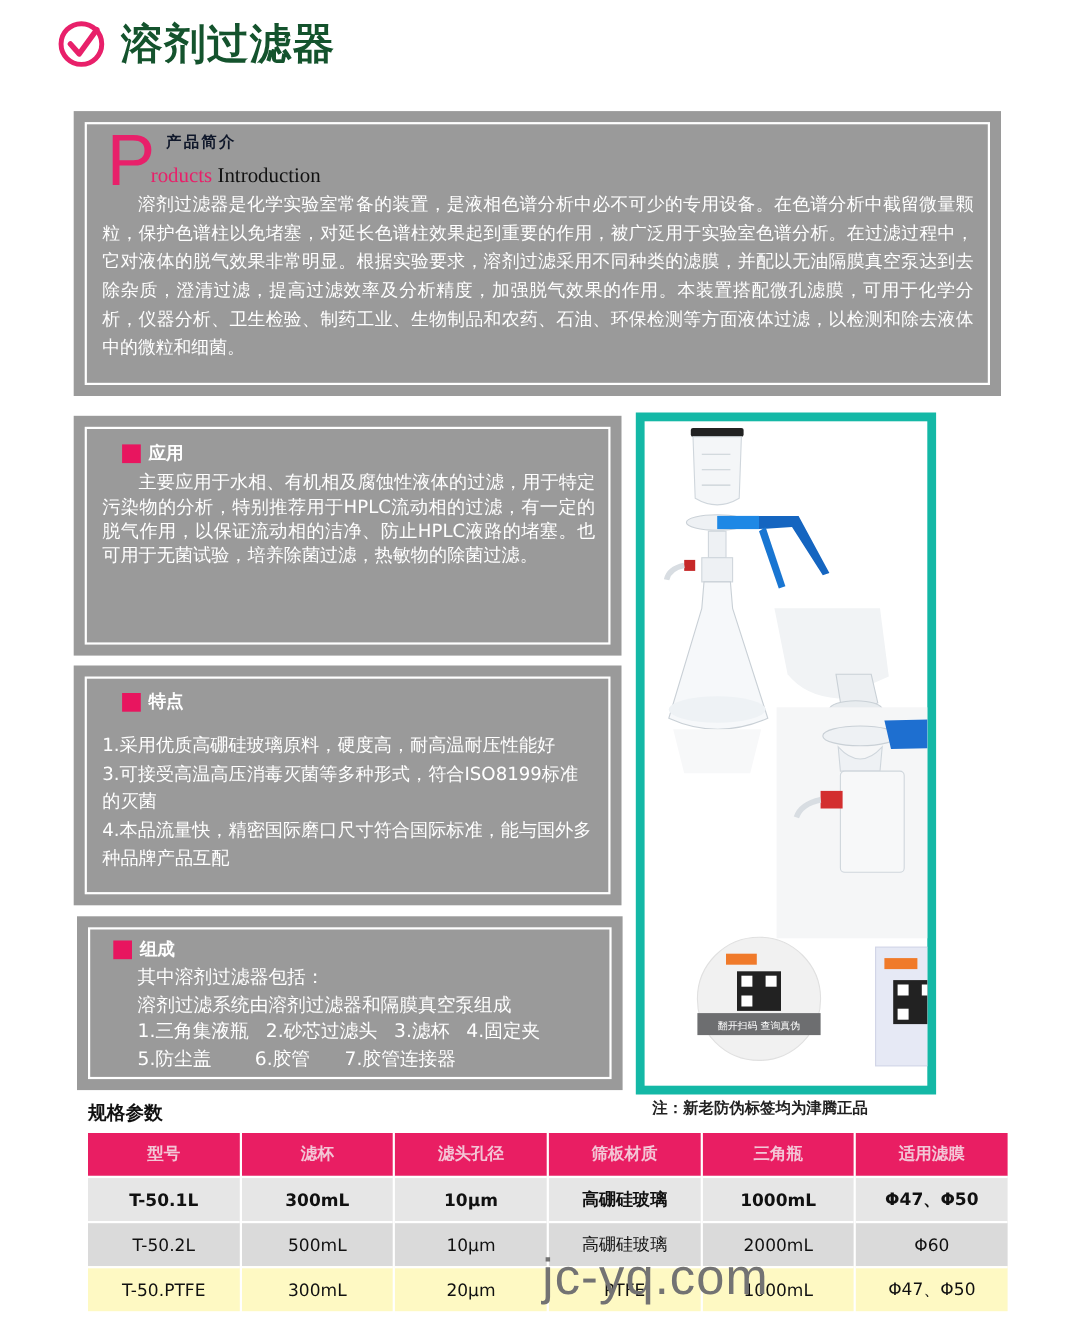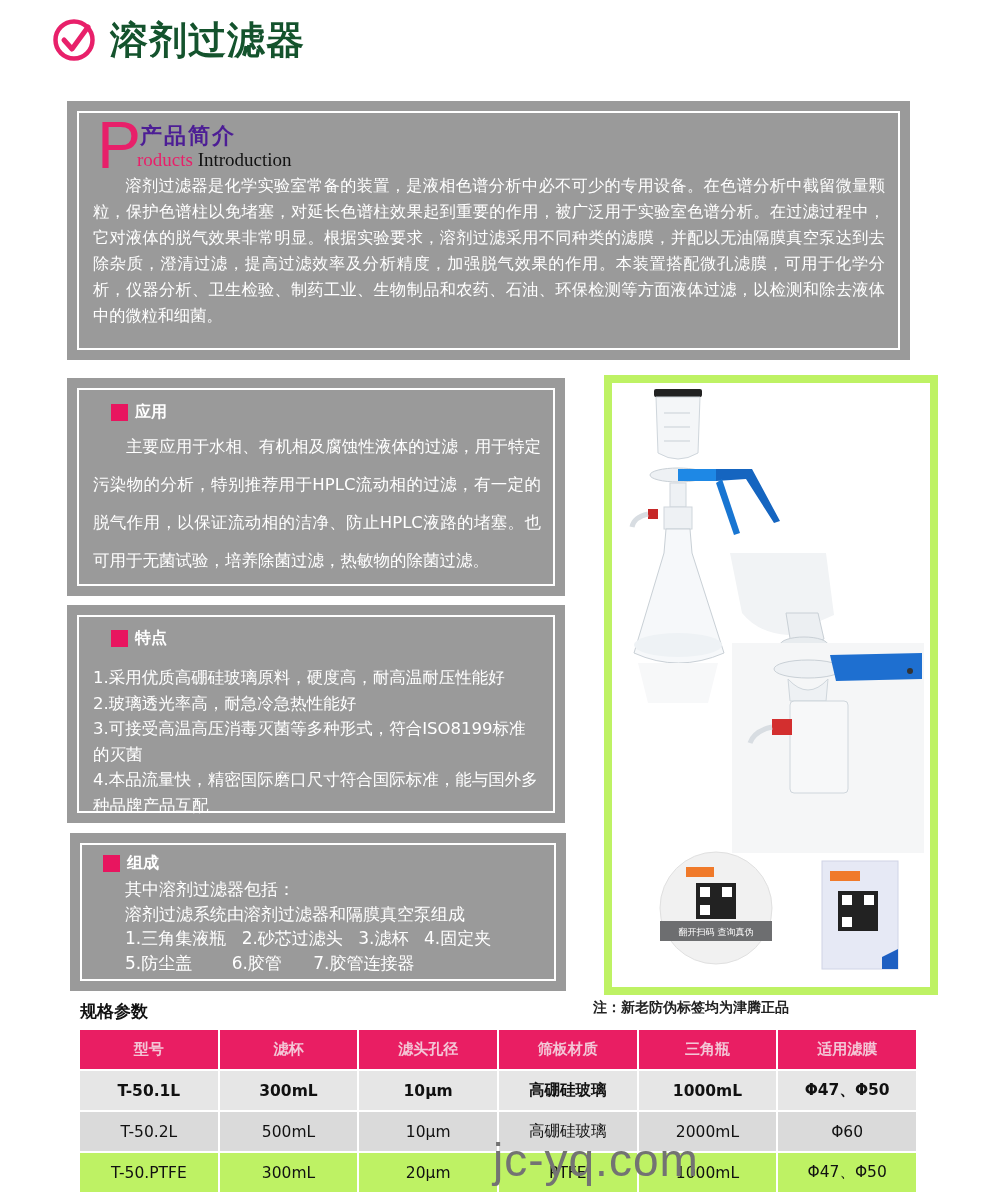--- a/index.html
+++ b/index.html
@@ -12,60 +12,60 @@
   .title-text { font-size: 38px; font-weight: bold; color: #14532d; letter-spacing: 1px; }
 
   
   .gbox { position: absolute; background: #9a9a9a; }
   .gbox .inner { position: absolute; left: 10px; top: 10px; right: 10px; bottom: 10px; border: 2px solid #ffffff; }
 
   
   #intro { left: 67px; top: 101px; width: 843px; height: 259px; }
   .intro-head { position: absolute; left: 30px; top: 14px; height: 56px; }
   .big-p { position: absolute; left: 0; top: 0; font-family: "Liberation Sans", sans-serif; font-size: 66px; line-height: 60px; color: #e8206a; font-weight: normal; }
-  .cn-head { position: absolute; left: 43px; top: 6px; font-size: 22px; color: #4c1d95; font-weight: bold; letter-spacing: 2px; white-space: nowrap; }
+  .cn-head { position: absolute; left: 54px; top: 6px; font-size: 14px; color: #0f172a; font-weight: bold; letter-spacing: 2px; white-space: nowrap; }
   .en-head { position: absolute; left: 40px; top: 34px; font-family: Liberation Serif, serif; font-size: 19px; color: #111; white-space: nowrap; }
   .en-head .pink { color: #e8206a; }
   .intro-text { position: absolute; left: 26px; top: 72px; width: 792px; font-size: 16.2px; line-height: 26px; color: #ffffff; text-indent: 2em; text-align: justify; }
 
   
   #app { left: 67px; top: 378px; width: 498px; height: 218px; }
   #feat { left: 67px; top: 605px; width: 498px; height: 218px; }
   #comp { left: 70px; top: 833px; width: 496px; height: 158px; }
 
   .sec-head { position: absolute; display: flex; align-items: center; }
   .pink-square { width: 17px; height: 17px; background: #e8155f; margin-right: 7px; }
   .sec-title { font-size: 16px; font-weight: bold; color: #ffffff; }
   .sec-body { position: absolute; color: #ffffff; font-size: 16.5px; }
 
   #app .sec-head { left: 44px; top: 24px; }
-  #app .sec-body { left: 26px; top: 50px; width: 448px; line-height: 38px; text-indent: 2em; text-align: justify; }
+  #app .sec-body { left: 26px; top: 50px; width: 448px; line-height: 22px; text-indent: 2em; text-align: justify; }
 
   #feat .sec-head { left: 44px; top: 23px; }
   #feat .sec-body { left: 26px; top: 48px; width: 448px; line-height: 25.6px; margin-top: 12px; }
 
   #comp .sec-head { left: 33px; top: 20px; }
   #comp .sec-body { left: 55px; top: 44px; width: 420px; line-height: 24.5px; font-size: 17px; }
   .comp-items span { margin-right: 10px; white-space: nowrap; }
 
   
-  #imgpanel { position: absolute; left: 604px; top: 375px; width: 334px; height: 620px; background: #bef264; }
+  #imgpanel { position: absolute; left: 578px; top: 375px; width: 273px; height: 620px; background: #14b8a6; }
   #imgpanel .canvas { position: absolute; left: 8px; top: 8px; right: 8px; bottom: 8px; background: #ffffff; overflow: hidden; }
 
   
   .note { position: absolute; left: 593px; top: 999px; font-size: 14px; color: #222; font-weight: bold; }
   .spec-title { position: absolute; left: 80px; top: 1000px; font-size: 17px; font-weight: bold; color: #111; }
 
   
   .spec-table { position: absolute; left: 78px; top: 1030px; width: 840px; border-collapse: separate; border-spacing: 2px 0; table-layout: fixed; }
   .spec-table th { background: #e91e63; color: #f3c6d6; font-weight: bold; font-size: 15px; height: 39px; text-align: center; }
   .spec-table td { height: 41px; text-align: center; font-size: 15.5px; color: #111; border-top: 2px solid #fff; }
   .spec-table tr.r0 td { background: #e6e6e6; font-weight: bold; }
   .spec-table tr.r1 td { background: #dadada; }
-  .spec-table tr.r2 td { background: #bef264; margin-left: 22px; }
+  .spec-table tr.r2 td { background: #fef9c3; margin-left: 22px; }
 
   .watermark { position: absolute; left: 493px; top: 1133px; font-family: "Liberation Sans", sans-serif; font-size: 46px; color: #737373; letter-spacing: 1px; }
 </style>
 </head>
 <body>
 
 <div class="title-row">
   <svg class="check-icon" viewBox="0 0 44 44">
     <circle cx="22" cy="22" r="18.5" fill="none" stroke="#e8206a" stroke-width="4.5"></circle>
     <path d="M12 22 L20 31 L36 9" fill="none" stroke="#e8206a" stroke-width="5" stroke-linecap="round" stroke-linejoin="round"></path>
@@ -93,21 +93,20 @@
 </div>
 
 <div class="gbox" id="feat">
   <div class="inner"></div>
   <div class="sec-head">
     <span class="pink-square"></span>
     <span class="sec-title">特点</span>
   </div>
   <div class="sec-body">
     <div>1.采用优质高硼硅玻璃原料，硬度高，耐高温耐压性能好</div>
-    <div>2.玻璃透光率高，耐急冷急热性能好</div>
     <div>3.可接受高温高压消毒灭菌等多种形式，符合ISO8199标准的灭菌</div>
     <div>4.本品流量快，精密国际磨口尺寸符合国际标准，能与国外多种品牌产品互配</div>
   </div>
 </div>
 
 <div class="gbox" id="comp">
   <div class="inner"></div>
   <div class="sec-head">
     <span class="pink-square"></span>
     <span class="sec-title">组成</span>

